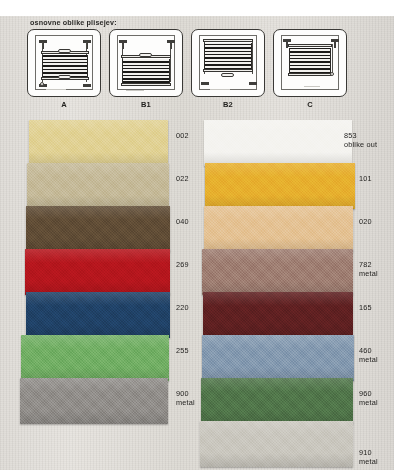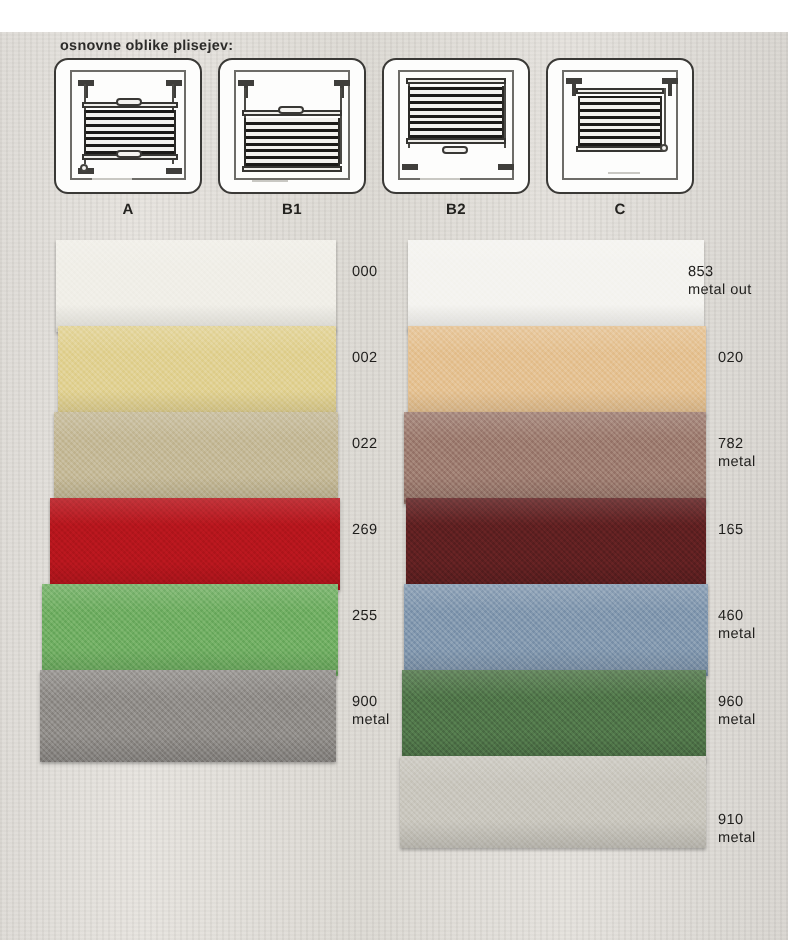--- a/index.html
+++ b/index.html
@@ -280,46 +280,53 @@
           <div class="cordline" style="left:58px;top:14px;height:30px;"></div>
           <div class="cordknob" style="left:56px;top:42px;"></div>
           <div class="hintline" style="left:30px;top:56px;width:16px;"></div>
         </div>
         <div class="diagram-label">C</div>
       </div>
     </div>
 
   <div class="swatch-col" id="col-left">
       <div class="swatch-row">
-        <div class="chip" style="left: 28px; width: 140px; background: rgb(240, 238, 231);">
-          <div class="chip-tex"></div>
-          <div class="chip-shade"></div>
-        </div>
-        <div class="chip-lbl" style="left: 176px; top: 12px;"><span>000</span></div>
-      </div>
-      <div class="swatch-row">
         <div class="chip" style="left: 29px; width: 139px; background: rgb(224, 208, 144);">
           <div class="chip-tex"></div>
           <div class="chip-shade"></div>
         </div>
         <div class="chip-lbl" style="left: 176px; top: 12px;"><span>002</span></div>
       </div>
       <div class="swatch-row">
         <div class="chip" style="left: 27px; width: 142px; background: rgb(195, 183, 149);">
           <div class="chip-tex"></div>
           <div class="chip-shade"></div>
         </div>
         <div class="chip-lbl" style="left: 176px; top: 12px;"><span>022</span></div>
       </div>
       <div class="swatch-row">
+        <div class="chip" style="left: 26px; width: 144px; background: rgb(93, 74, 52);">
+          <div class="chip-tex"></div>
+          <div class="chip-shade"></div>
+        </div>
+        <div class="chip-lbl" style="left: 176px; top: 12px;"><span>040</span></div>
+      </div>
+      <div class="swatch-row">
         <div class="chip" style="left: 25px; width: 145px; background: rgb(179, 21, 28);">
           <div class="chip-tex"></div>
           <div class="chip-shade"></div>
         </div>
         <div class="chip-lbl" style="left: 176px; top: 12px;"><span>269</span></div>
+      </div>
+      <div class="swatch-row">
+        <div class="chip" style="left: 26px; width: 144px; background: rgb(31, 64, 100);">
+          <div class="chip-tex"></div>
+          <div class="chip-shade"></div>
+        </div>
+        <div class="chip-lbl" style="left: 176px; top: 12px;"><span>220</span></div>
       </div>
       <div class="swatch-row">
         <div class="chip" style="left: 21px; width: 148px; background: rgb(110, 172, 97);">
           <div class="chip-tex"></div>
           <div class="chip-shade"></div>
         </div>
         <div class="chip-lbl" style="left: 176px; top: 12px;"><span>255</span></div>
       </div>
       <div class="swatch-row">
         <div class="chip" style="left: 20px; width: 148px; background: rgb(141, 138, 134);">
@@ -328,21 +335,28 @@
         </div>
         <div class="chip-lbl" style="left: 176px; top: 12px;"><span>900</span><span class="sub">metal</span></div>
       </div>
     </div>
   <div class="swatch-col" id="col-right">
       <div class="swatch-row">
         <div class="chip" style="left: 4px; width: 148px; background: rgb(244, 243, 239);">
           <div class="chip-tex"></div>
           <div class="chip-shade"></div>
         </div>
-        <div class="chip-lbl" style="left: 144px; top: 12px;"><span>853</span><span class="sub">metal out</span></div>
+        <div class="chip-lbl" style="left: 144px; top: 12px;"><span>853</span><span class="sub">oblike out</span></div>
+      </div>
+      <div class="swatch-row">
+        <div class="chip" style="left: 5px; width: 150px; background: rgb(230, 173, 44);">
+          <div class="chip-tex"></div>
+          <div class="chip-shade"></div>
+        </div>
+        <div class="chip-lbl" style="left: 159px; top: 12px;"><span>101</span></div>
       </div>
       <div class="swatch-row">
         <div class="chip" style="left: 4px; width: 149px; background: rgb(228, 192, 144);">
           <div class="chip-tex"></div>
           <div class="chip-shade"></div>
         </div>
         <div class="chip-lbl" style="left: 159px; top: 12px;"><span>020</span></div>
       </div>
       <div class="swatch-row">
         <div class="chip" style="left: 2px; width: 151px; background: rgb(155, 122, 110);">

